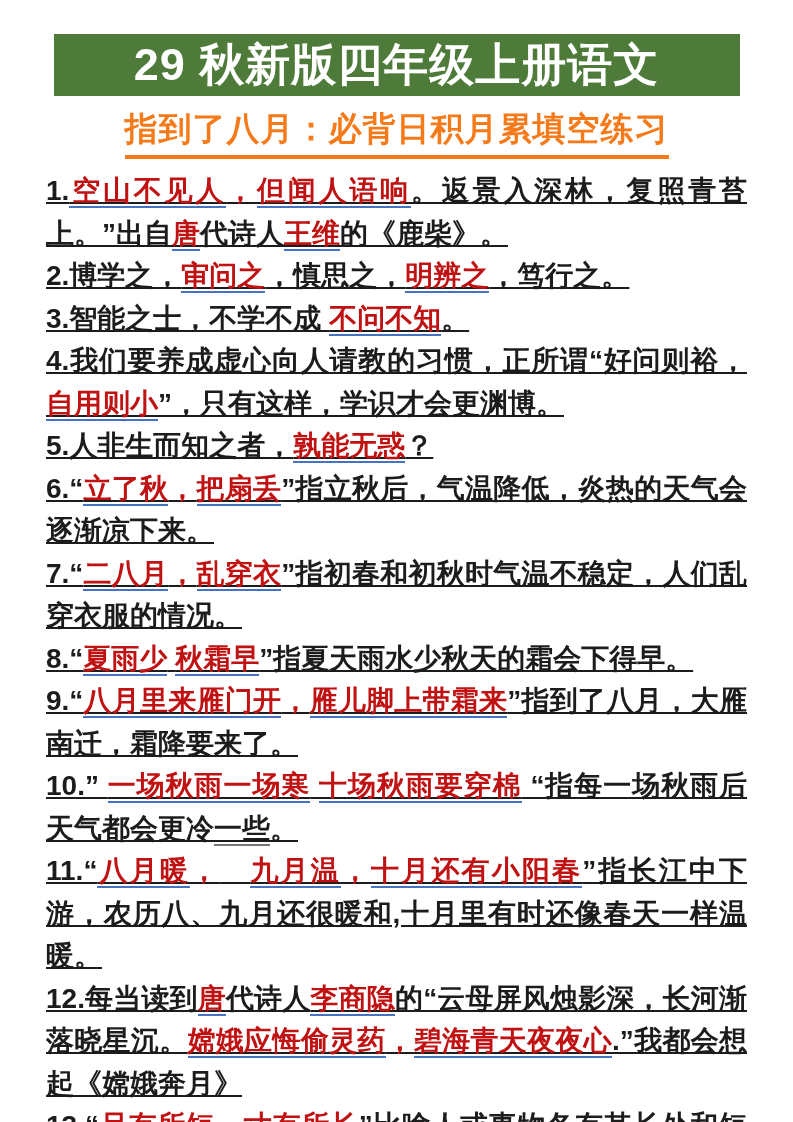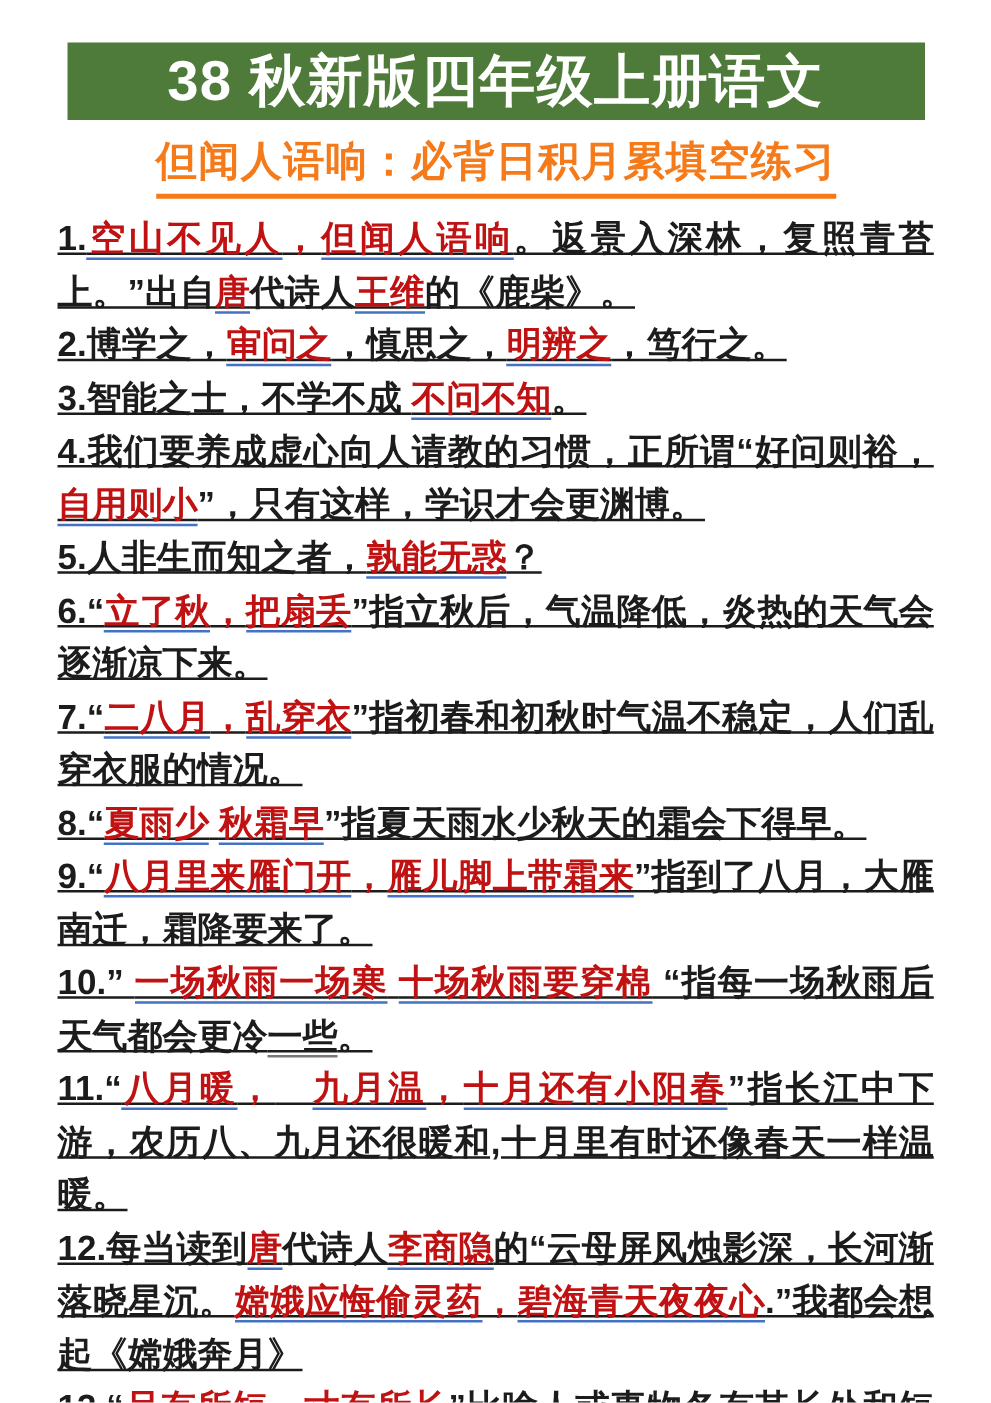--- a/index.html
+++ b/index.html
@@ -50,22 +50,22 @@
     color:var(--text-black);
     border-bottom:2px solid var(--underline-gray);
   }
 </style>
 </head>
 <body>
 
 <div class="page">
 
   <div class="banner">
-    <h1 class="banner-title">38 秋新版四年级上册语文</h1>
+    <h1 class="banner-title">29 秋新版四年级上册语文</h1>
   </div>
 
   <div class="subtitle-wrap">
-    <span class="subtitle">但闻人语响：必背日积月累填空练习</span>
+    <span class="subtitle">指到了八月：必背日积月累填空练习</span>
   </div>
 
   <div class="content"><p class="item"><span class="seg-n">1.</span><span class="seg-ru">空山不见人</span><span class="seg-r">，</span><span class="seg-ru">但闻人语响</span><span class="seg-n">。返景入深林，复照青苔上。”出自</span><span class="seg-ru">唐</span><span class="seg-n">代诗人</span><span class="seg-ru">王维</span><span class="seg-n">的《鹿柴》。</span></p><p class="item"><span class="seg-n">2.博学之，</span><span class="seg-ru">审问之</span><span class="seg-n">，慎思之，</span><span class="seg-ru">明辨之</span><span class="seg-n">，笃行之。</span></p><p class="item"><span class="seg-n">3.智能之士，不学不成 </span><span class="seg-ru">不问不知</span><span class="seg-n">。</span></p><p class="item"><span class="seg-n">4.我们要养成虚心向人请教的习惯，正所谓“好问则裕，</span><span class="seg-ru">自用则小</span><span class="seg-n">”，只有这样，学识才会更渊博。</span></p><p class="item"><span class="seg-n">5.人非生而知之者，</span><span class="seg-ru">孰能无惑</span><span class="seg-n">？</span></p><p class="item"><span class="seg-n">6.“</span><span class="seg-ru">立了秋</span><span class="seg-r">，</span><span class="seg-ru">把扇丢</span><span class="seg-n">”指立秋后，气温降低，炎热的天气会逐渐凉下来。</span></p><p class="item"><span class="seg-n">7.“</span><span class="seg-ru">二八月</span><span class="seg-r">，</span><span class="seg-ru">乱穿衣</span><span class="seg-n">”指初春和初秋时气温不稳定，人们乱穿衣服的情况。</span></p><p class="item"><span class="seg-n">8.“</span><span class="seg-ru">夏雨少</span><span class="seg-n"> </span><span class="seg-ru">秋霜早</span><span class="seg-n">”指夏天雨水少秋天的霜会下得早。</span></p><p class="item"><span class="seg-n">9.“</span><span class="seg-ru">八月里来雁门开</span><span class="seg-r">，</span><span class="seg-ru">雁儿脚上带霜来</span><span class="seg-n">”指到了八月，大雁南迁，霜降要来了。</span></p><p class="item"><span class="seg-n">10.” </span><span class="seg-ru">一场秋雨一场寒</span><span class="seg-n"> </span><span class="seg-ru">十场秋雨要穿棉</span><span class="seg-n"> “指每一场秋雨后天气都会更冷</span><span class="seg-bu">一些</span><span class="seg-n">。</span></p><p class="item"><span class="seg-n">11.“</span><span class="seg-ru">八月暖</span><span class="seg-r">，</span><span class="seg-n">　</span><span class="seg-ru">九月温</span><span class="seg-r">，</span><span class="seg-ru">十月还有小阳春</span><span class="seg-n">”指长江中下游，农历八、九月还很暖和,十月里有时还像春天一样温暖。</span></p><p class="item"><span class="seg-n">12.每当读到</span><span class="seg-ru">唐</span><span class="seg-n">代诗人</span><span class="seg-ru">李商隐</span><span class="seg-n">的“云母屏风烛影深，长河渐落晓星沉。</span><span class="seg-ru">嫦娥应悔偷灵药</span><span class="seg-r">，</span><span class="seg-ru">碧海青天夜夜心</span><span class="seg-n">.”我都会想起《嫦娥奔月》</span></p><p class="item"><span class="seg-n">13.“</span><span class="seg-ru">尺有所短</span><span class="seg-r">，</span><span class="seg-ru">寸有所长</span><span class="seg-n">”比喻人或事物各有其长处和短处。</span></p></div>
 
 </div>
 
 </body></html>

